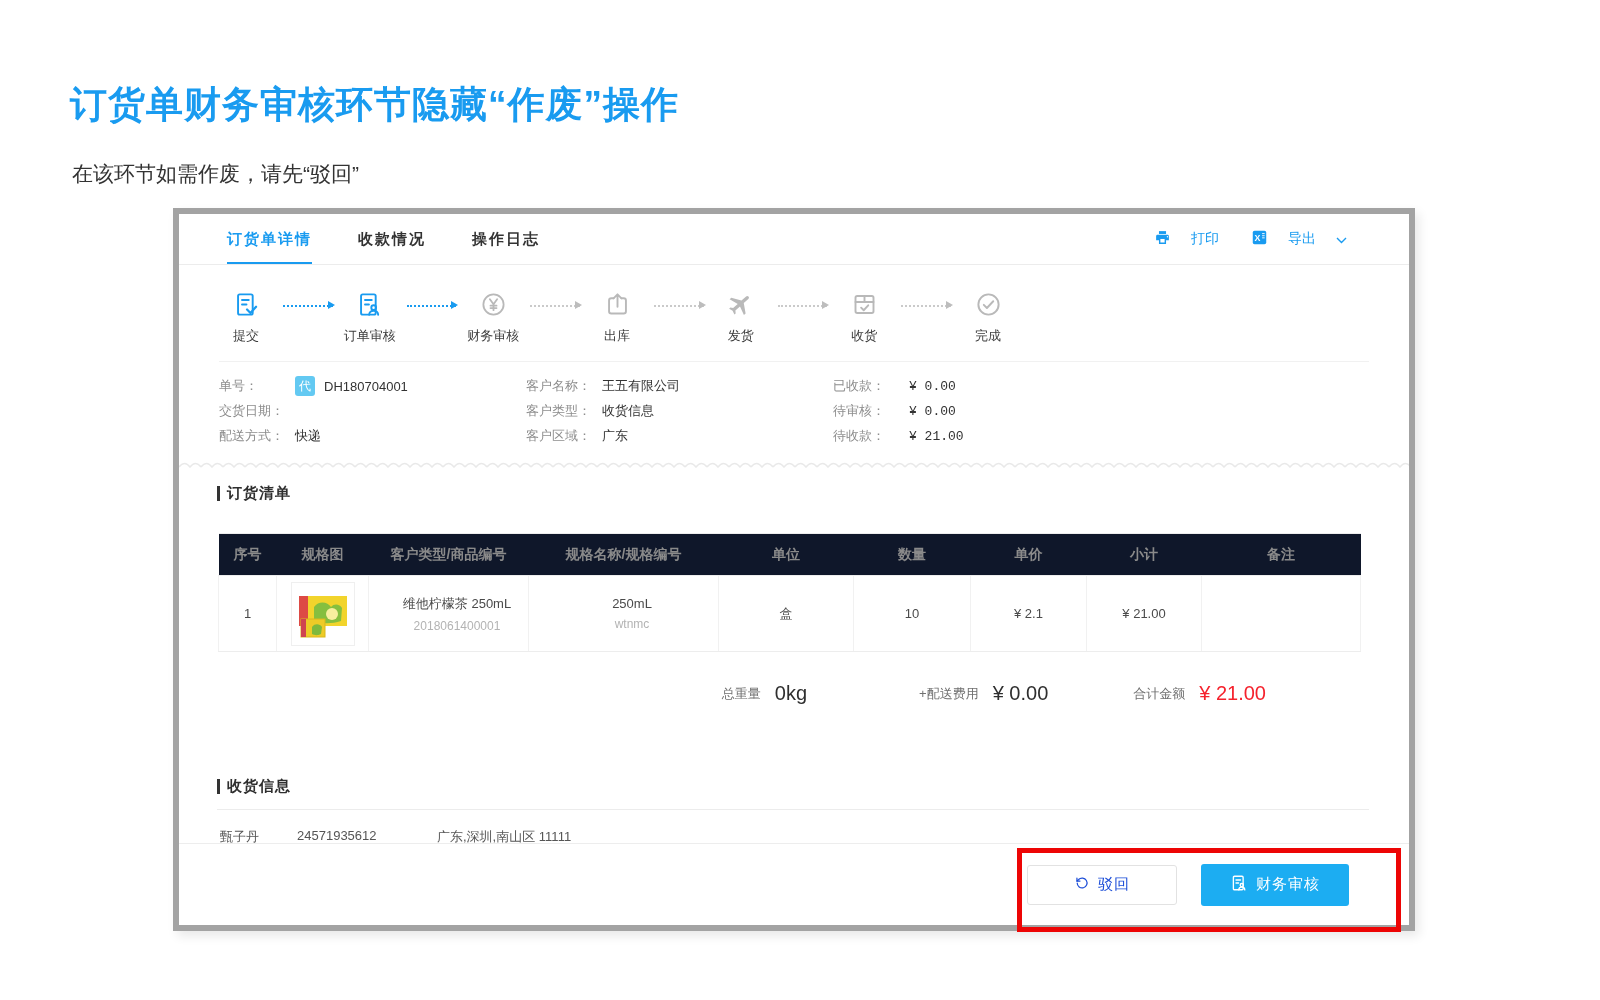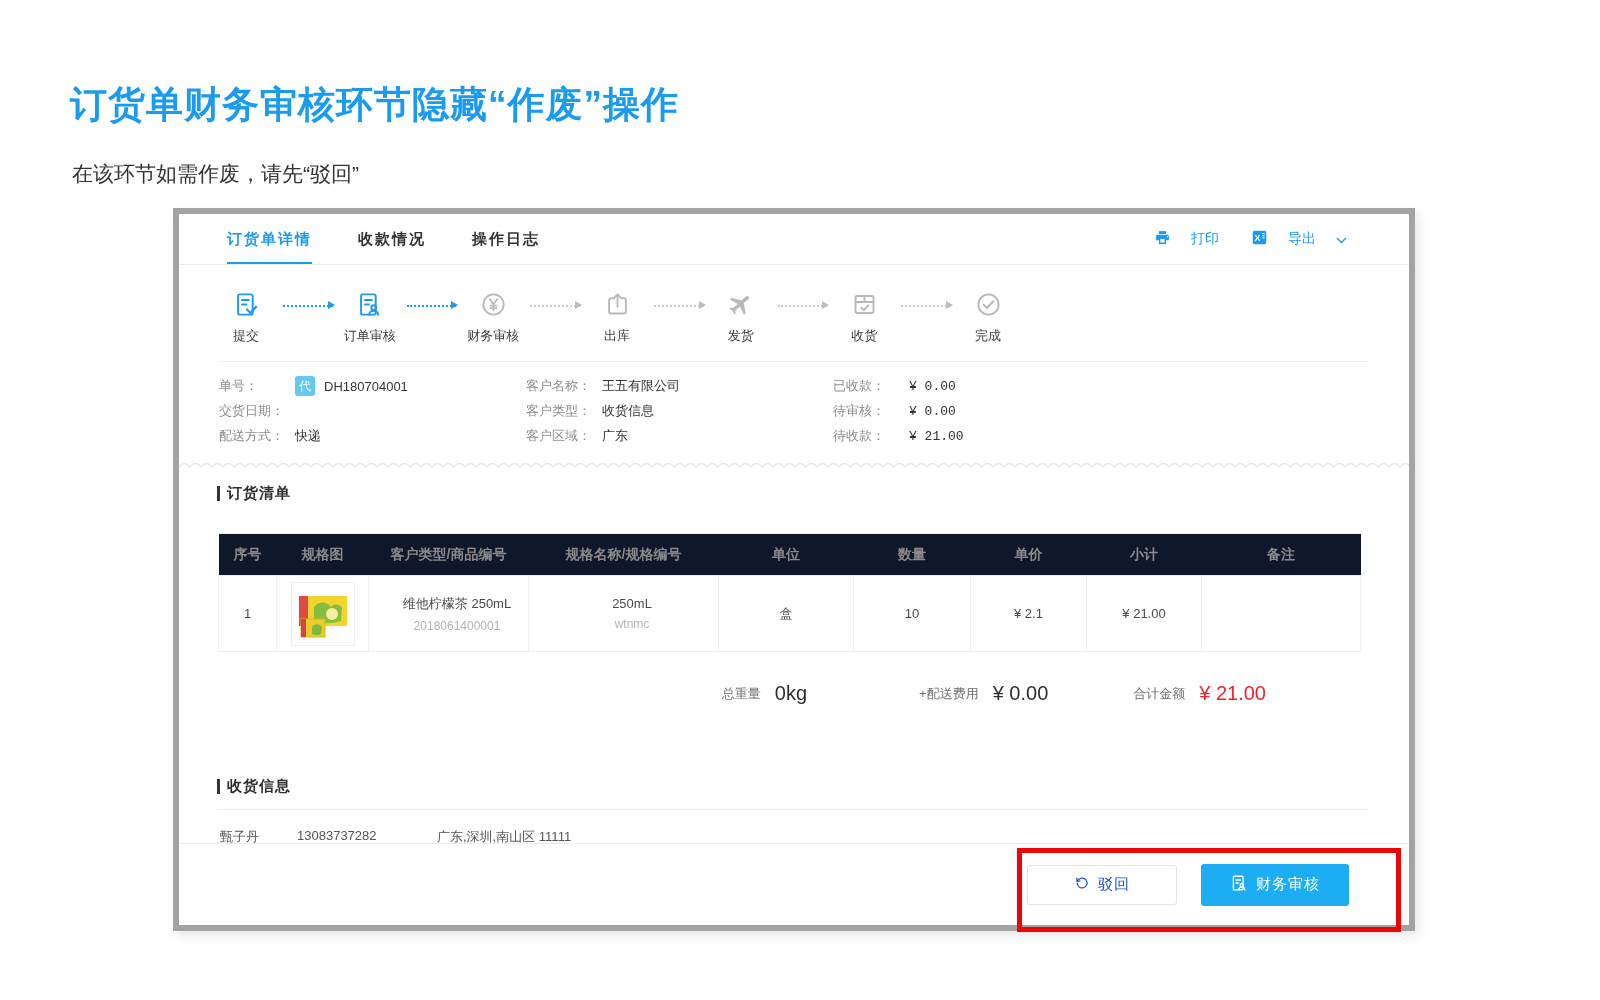--- a/index.html
+++ b/index.html
@@ -312,21 +312,21 @@
     <span class="t-value red">¥ 21.00</span>
   </div>
 
   <div class="section-title receiver-title">
     <span class="section-bar"></span>
     <span>收货信息</span>
   </div>
   <div class="receiver-divider"></div>
   <div class="receiver-row">
     <span class="receiver-name">甄子丹</span>
-    <span class="receiver-phone">13083737282</span>
+    <span class="receiver-phone">24571935612</span>
     <span class="receiver-address">广东,深圳,南山区 11111</span>
   </div>
 
   <div class="footer">
     <button class="btn btn-reject">
       <span><svg viewBox="0 0 24 24" width="16" height="16" fill="none" stroke="currentColor" stroke-width="1.8" stroke-linecap="round">
             <path d="M4.8 12a7.4 7.4 0 1 0 2.1-5.2L4.6 9"></path>
             <path d="M4.4 4.6v4.5H9"></path>
           </svg></span>
       <span>驳回</span>

